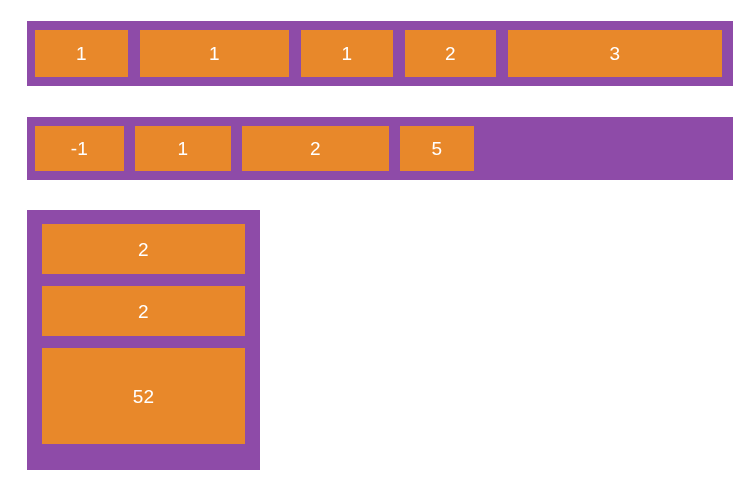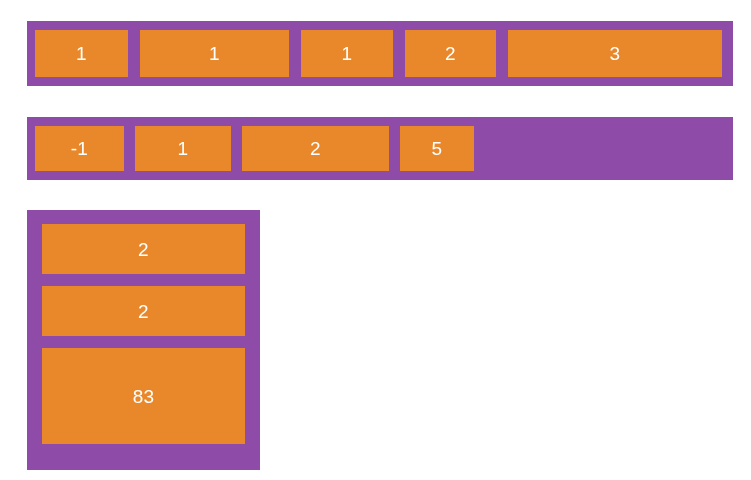--- a/index.html
+++ b/index.html
@@ -88,16 +88,16 @@
   <div id="row2" class="container row">
     <div class="item" style="width:89px">-1</div>
     <div class="item" style="width:96px">1</div>
     <div class="item" style="width:147px">2</div>
     <div class="item" style="width:74px">5</div>
   </div>
 
   <div id="row3" class="container col">
     <div class="item" style="height:50px">2</div>
     <div class="item" style="height:50px">2</div>
-    <div class="item" style="height:96px">83</div>
+    <div class="item" style="height:96px">52</div>
   </div>
 
 </div>
 
 </body></html>

